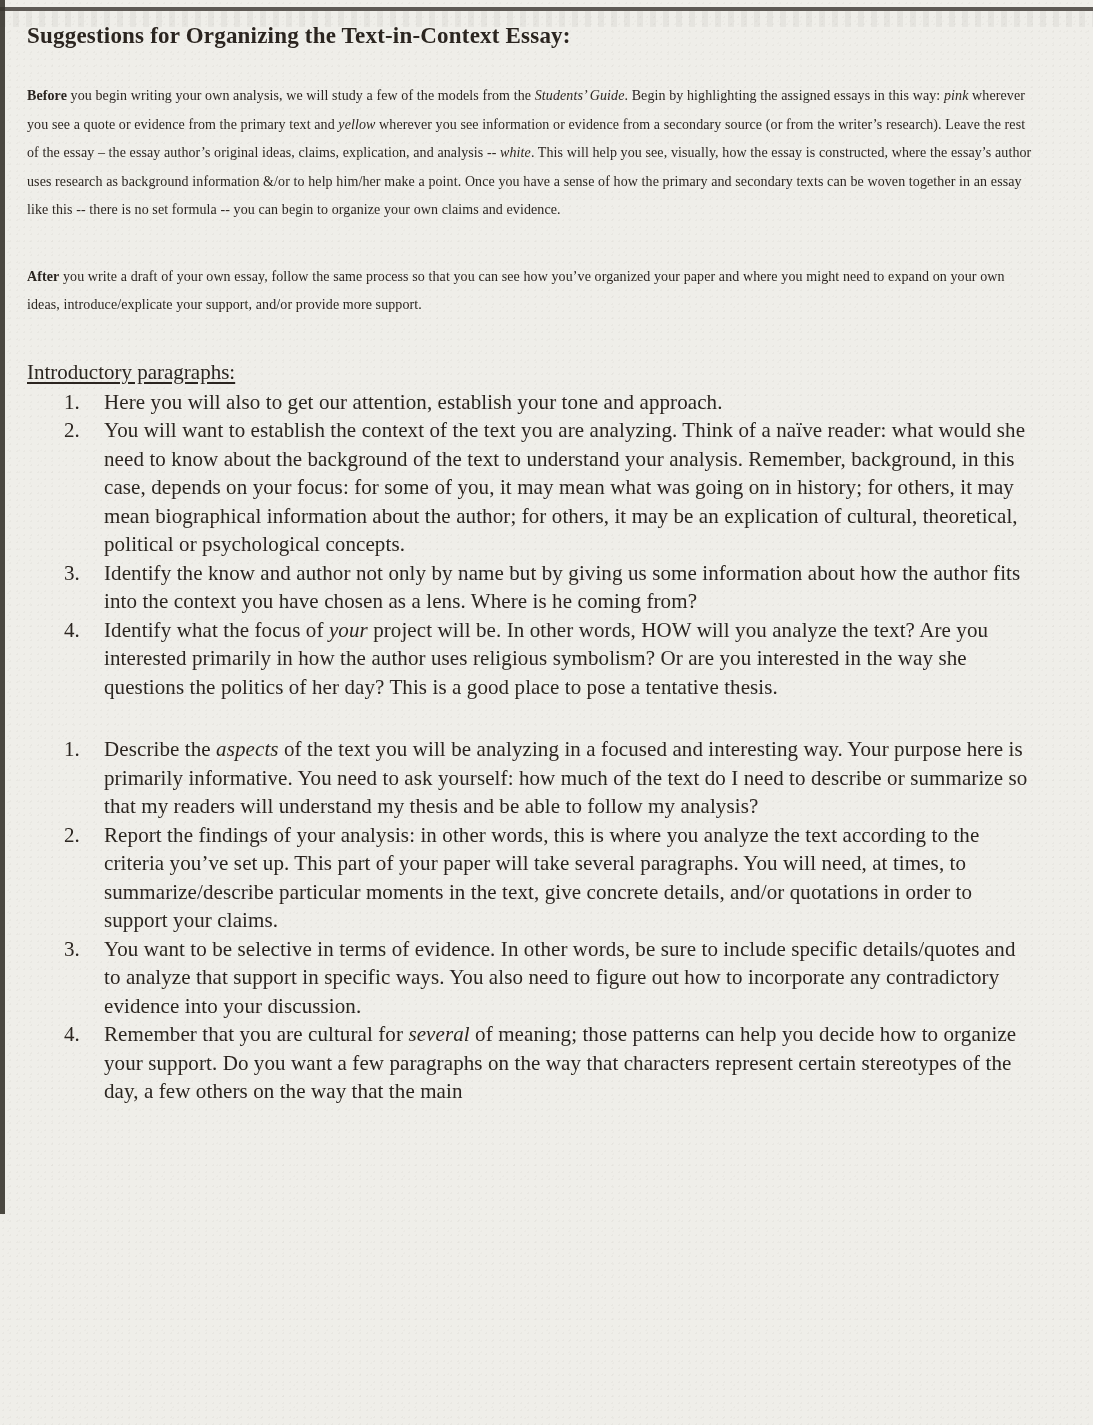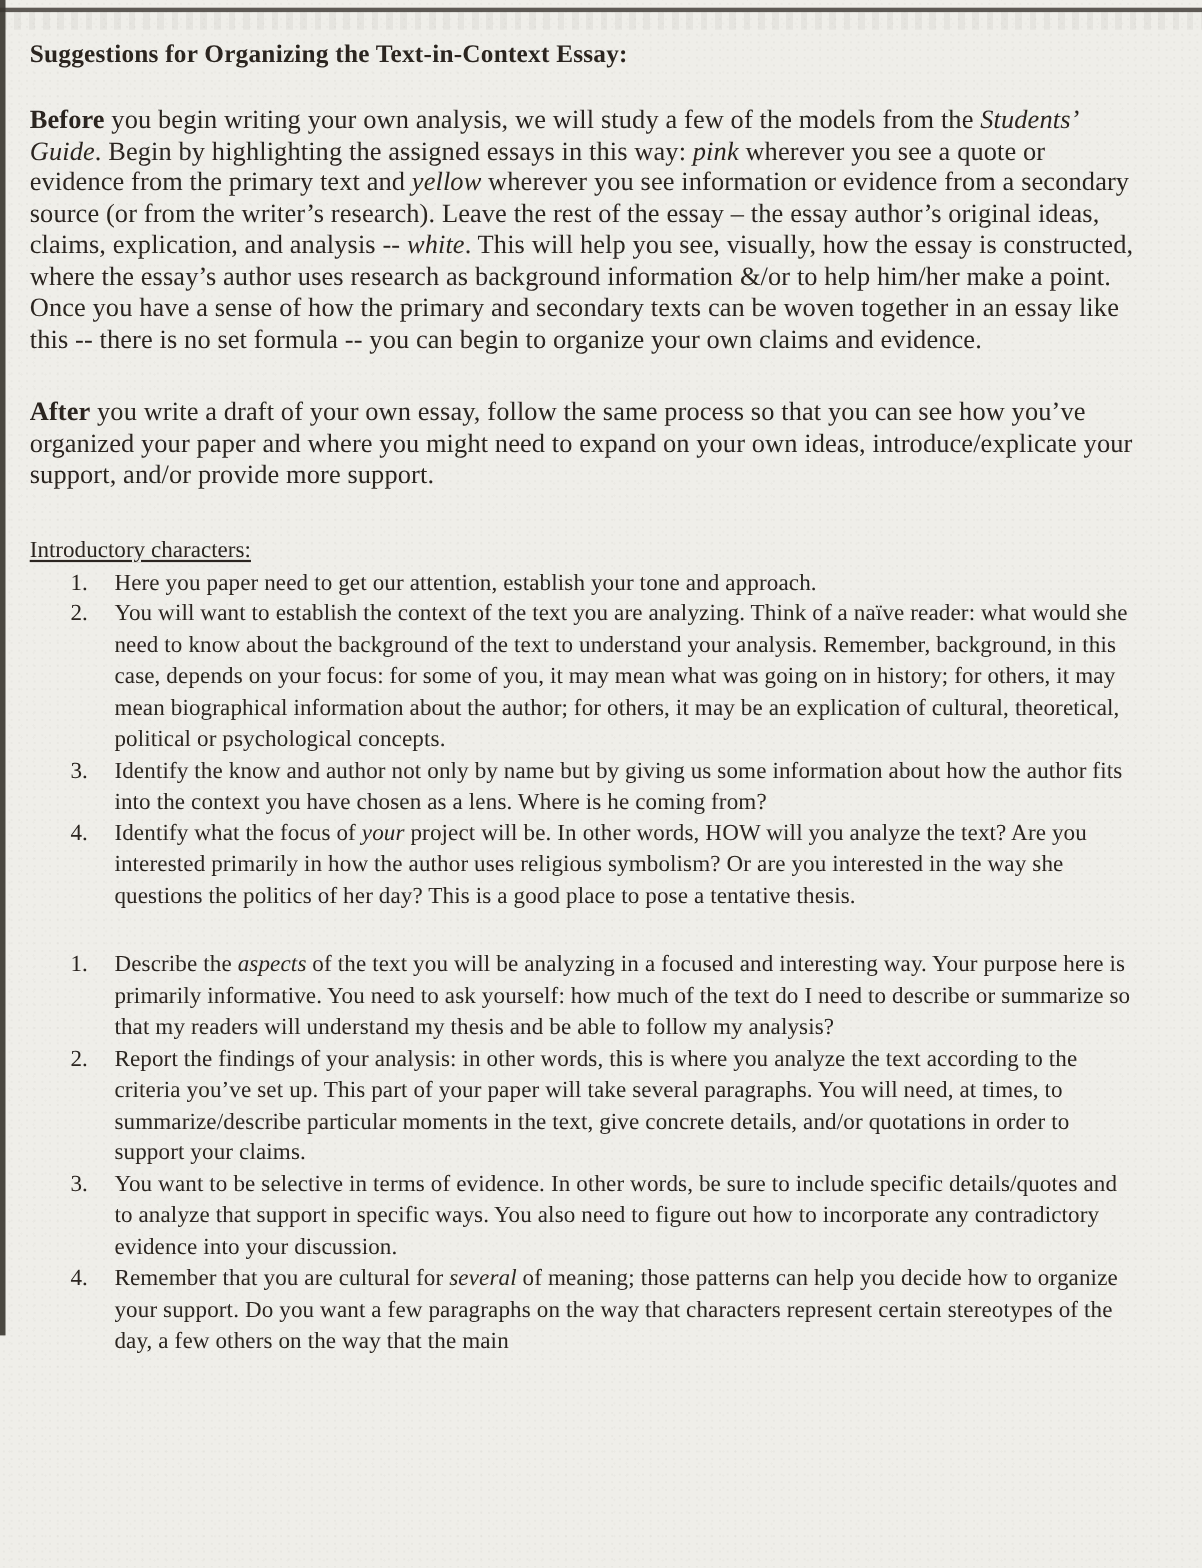--- a/index.html
+++ b/index.html
@@ -15,21 +15,21 @@
       radial-gradient(rgba(115,110,100,0.055) 1px, transparent 1px),
       radial-gradient(rgba(115,110,100,0.04) 1px, transparent 1px);
     background-size:7px 7px, 11px 11px;
     background-position:0 0, 3px 5px;
     font-family:"Liberation Serif","DejaVu Serif",serif;
     color:var(--ink);
   }
   .page{
     position:relative;
     width:1093px;height:1214px;
-    padding:36px 56px 0 27px;
+    padding:23px 56px 0 27px;
   }
   .scan-top{
     position:absolute;top:7px;left:0;right:0;height:4px;
     background:var(--artifact);opacity:.8;
   }
   .scan-top-band{
     position:absolute;top:11px;left:0;right:0;height:16px;
     background:repeating-linear-gradient(90deg, rgba(80,76,70,.12) 0 6px, transparent 6px 13px);
     opacity:.5;
   }
@@ -37,21 +37,21 @@
     position:absolute;top:0;bottom:0;left:0;width:5px;
     background:var(--artifact);opacity:.9;
   }
   .doc-title{
     font-size:23px;
     font-weight:bold;
     letter-spacing:.2px;
     margin:0 0 33px 0;
   }
   .para{
-    font-size:24px;
+    font-size:14px;
     line-height:28.5px;
     margin:0 0 38px 0;
     letter-spacing:.1px;
   }
   .section-heading{
     font-size:21px;
     line-height:28px;
     text-decoration:underline;
     text-underline-offset:3px;
     margin:0 0 2px 0;
@@ -77,25 +77,25 @@
   <div class="scan-left"></div>
 
   <div class="doc-title">Suggestions for Organizing the Text-in-Context Essay:</div>
 
   <div>
       <p class="para"><span class="bold">Before</span><span> you begin writing your own analysis, we will study a few of the models from the </span><span class="italic">Students’ Guide</span><span>.  Begin by highlighting the assigned essays in this way: </span><span class="italic">pink</span><span> wherever you see a quote or evidence from the primary text and </span><span class="italic">yellow</span><span> wherever you see information or evidence from a secondary source (or from the writer’s research). Leave the rest of the essay – the essay author’s original ideas, claims, explication, and analysis -- </span><span class="italic">white</span><span>.  This will help you see, visually, how the essay is constructed, where the essay’s author uses research as background information &amp;/or to help him/her make a point. Once you have a sense of how the primary and secondary texts can be woven together in an essay like this -- there is no set formula -- you can begin to organize your own claims and evidence.</span></p>
       <p class="para"><span class="bold">After</span><span> you write a draft of your own essay, follow the same process so that you can see how you’ve organized your paper and where you might need to expand on your own ideas, introduce/explicate your support, and/or provide more support.</span></p>
     </div>
 
   <div>
-      <div class="section-heading">Introductory characters:</div>
+      <div class="section-heading">Introductory paragraphs:</div>
       <div class="numbered-list">
         <div class="list-item">
           <div class="list-number">1.</div>
-          <div class="list-body"><span>Here you paper need to get our attention, establish your tone and approach.</span></div>
+          <div class="list-body"><span>Here you will also to get our attention, establish your tone and approach.</span></div>
         </div>
         <div class="list-item">
           <div class="list-number">2.</div>
           <div class="list-body"><span>You will want to establish the context of the text you are analyzing.  Think of a naïve reader: what would she need to know about the background of the text to understand your analysis. Remember, background, in this case, depends on your focus: for some of you, it may mean what was going on in history; for others, it may mean biographical information about the author; for others, it may be an explication of cultural, theoretical, political or psychological concepts.</span></div>
         </div>
         <div class="list-item">
           <div class="list-number">3.</div>
           <div class="list-body"><span>Identify the know and author not only by name but by giving us some information about how the author fits into the context you have chosen as a lens.  Where is he coming from?</span></div>
         </div>
         <div class="list-item">

